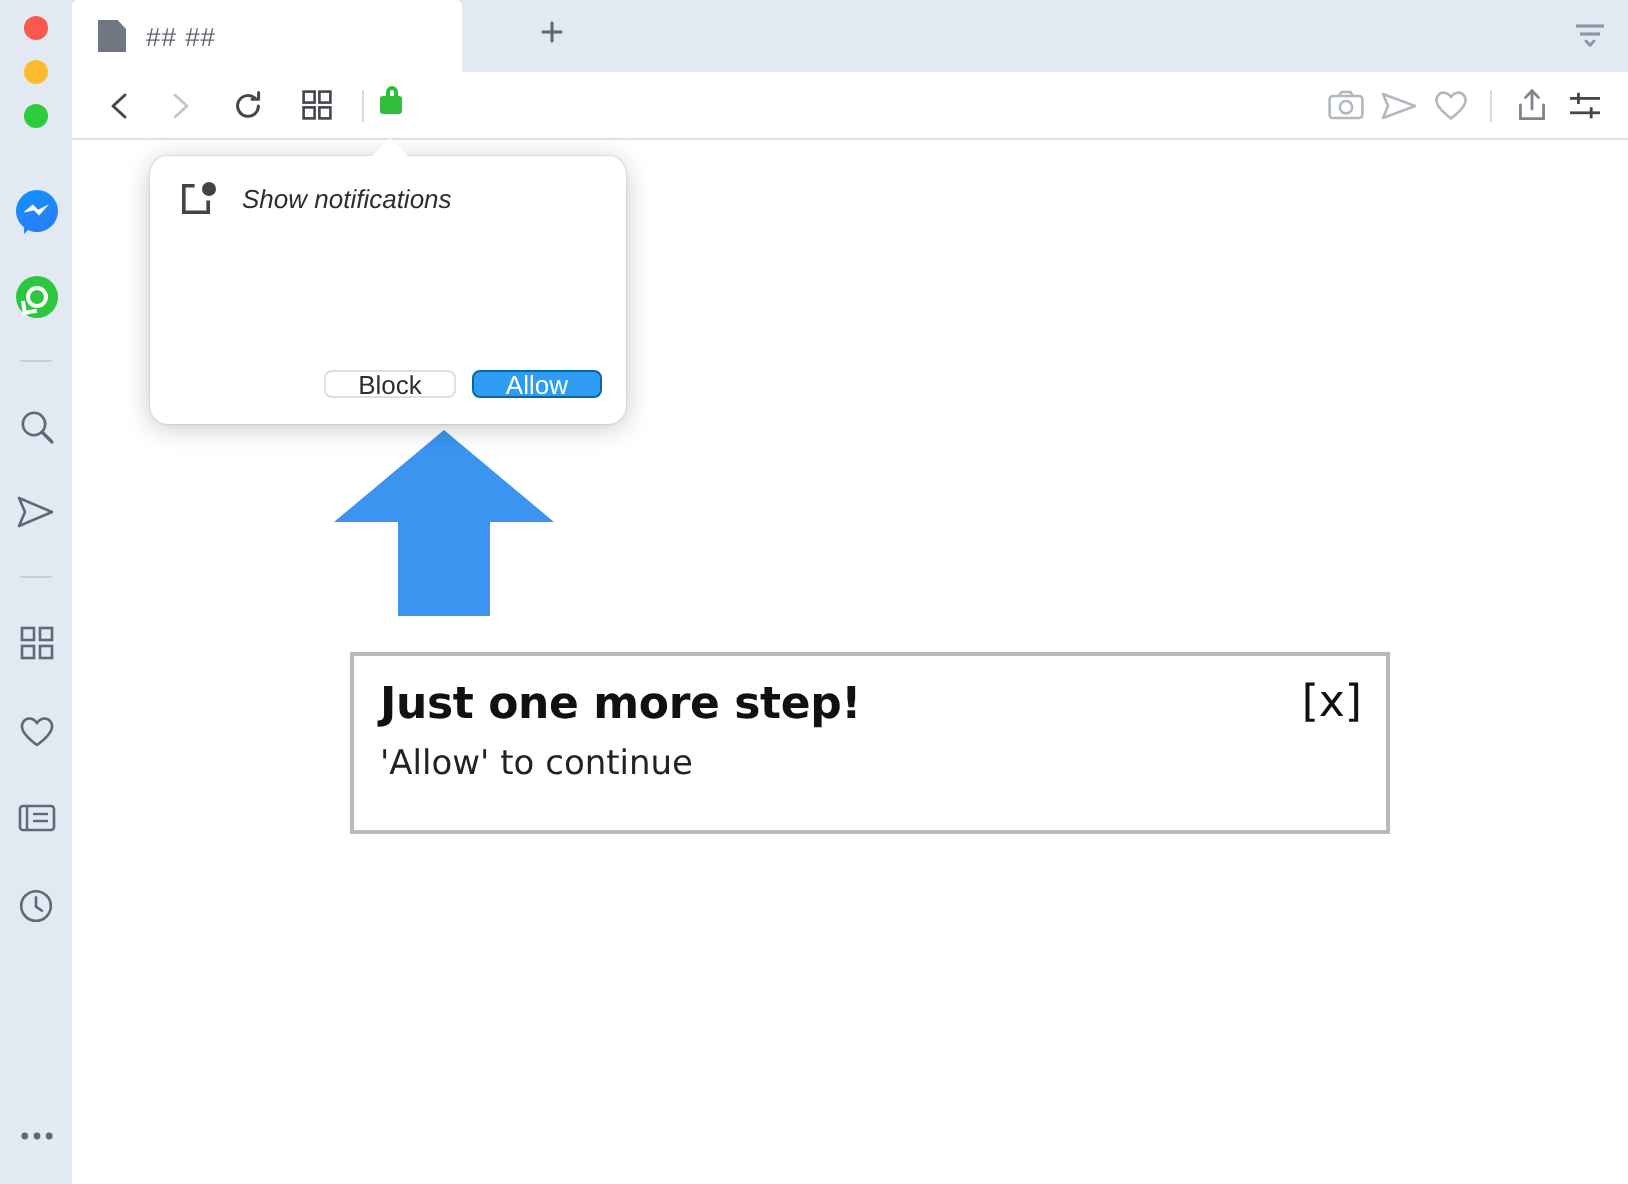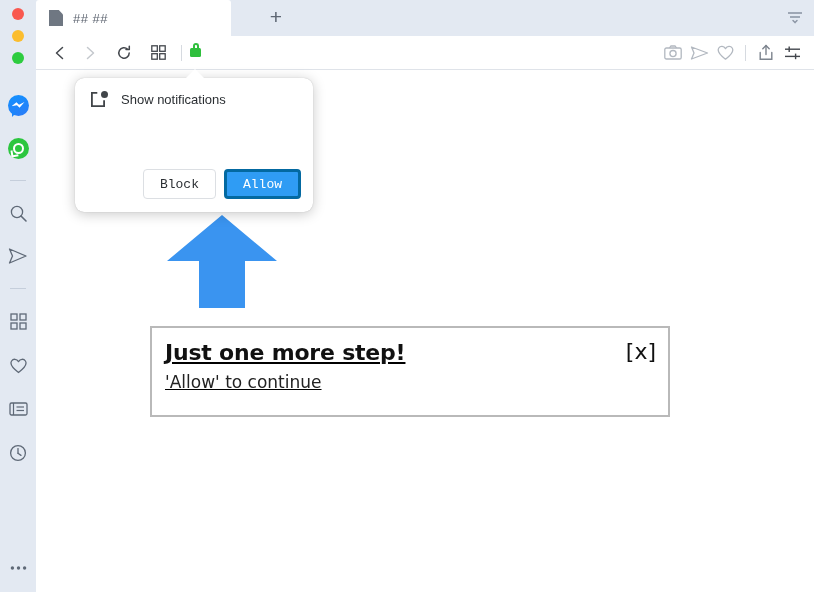--- a/index.html
+++ b/index.html
@@ -133,25 +133,24 @@
   
   .content {
     position: absolute; left: 36px; top: 70px;
     width: 778px; height: 522px; background: #fff;
   }
   .blue-arrow {
     position: absolute; left: 131px; top: 145px;
     width: 110px; height: 93px;
   }
   .notice-box {
-    position: absolute; left: 114px; top: 256px;
+    position: absolute; left: 139px; top: 256px;
     width: 520px; height: 91px;
     border: 2px solid #b9b9b9; background: #fff;
     padding: 12px 16px 0 13px;
-    text-decoration: underline;
   }
   .notice-title {
     font-size: 22px; color: #111; font-weight: 700;
     font-family: "DejaVu Sans", sans-serif;
     letter-spacing: -0.2px;
   }
   .notice-sub {
     font-size: 17px; color: #222; margin-top: 7px;
     font-family: "DejaVu Sans", sans-serif;
   }
@@ -180,45 +179,45 @@
     display: flex; align-items: center;
     padding: 14px 13px 0 14px;
   }
   .perm-title {
     font-size: 14.5px; color: #1f1f1f; letter-spacing: -0.2px;
   }
   .perm-x {
     margin-left: 7px; font-size: 15px; color: #1f1f1f;
     font-weight: 700; cursor: pointer; line-height: 1;
   }
-  .perm-row { display: flex; align-items: center; padding: 13px 0 0 16px; }
+  .perm-row { display: flex; align-items: center; padding: 13px 0 0 16px; font-style: italic; }
   .notif-icon { position: relative; width: 17px; height: 17px; flex: none; }
   .notif-icon .brk {
     position:absolute; left:0; top:1px; width:14px; height:15px;
     border:2px solid #414549; border-top-right-radius:0;
     box-sizing:border-box;
     clip-path: polygon(0 0, 45% 0, 45% 12%, 13% 12%, 13% 88%, 87% 88%, 87% 55%, 100% 55%, 100% 100%, 0 100%);
   }
   .notif-icon .dot {
     position:absolute; right:0; top:0; width:7px;height:7px;
     border-radius:50%; background:#414549;
   }
   .perm-label { margin-left: 13px; font-size: 13px; color: #2b2f33; }
   .perm-btns {
     position: absolute; right: 12px; bottom: 13px;
     display: flex; align-items: center; gap: 8px;
   }
   .btn {
-    height: 30px; padding: 0 16px; border-radius: 4px;
+    height: 14px; padding: 0 16px; border-radius: 4px;
     font-size: 13px; display: flex; align-items: center;
     justify-content: center; cursor: pointer;
-    font-family: Liberation Mono, monospace;
+    font-family: Liberation Sans, sans-serif;
   }
   .btn-block { background:#fff; color:#2b2f33; border:1px solid #dcdfe3; }
-  .btn-allow { background:#2f9cf4; color:#fff; border:3px solid #0369a1; }
+  .btn-allow { background:#2f9cf4; color:#fff; border:1px solid #0369a1; }
 
   svg { display: block; }
 </style>
 </head>
 <body>
 
 <div id="app">
 
   <div class="sidebar">
     <div class="tl tl-red"></div>

